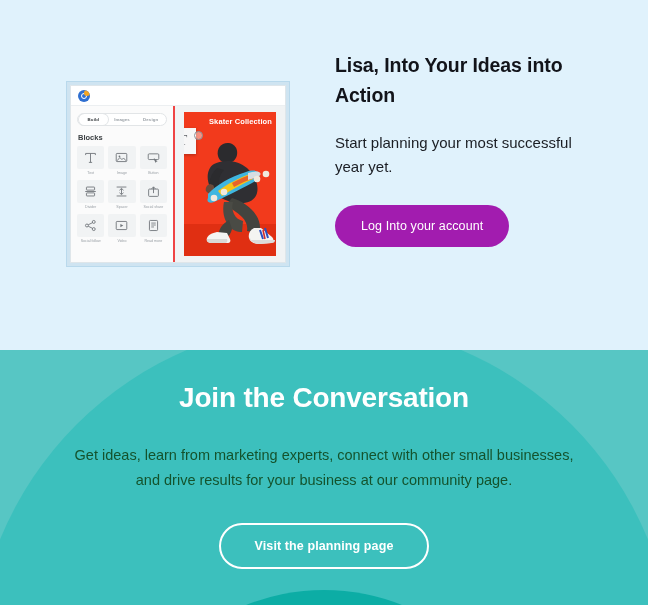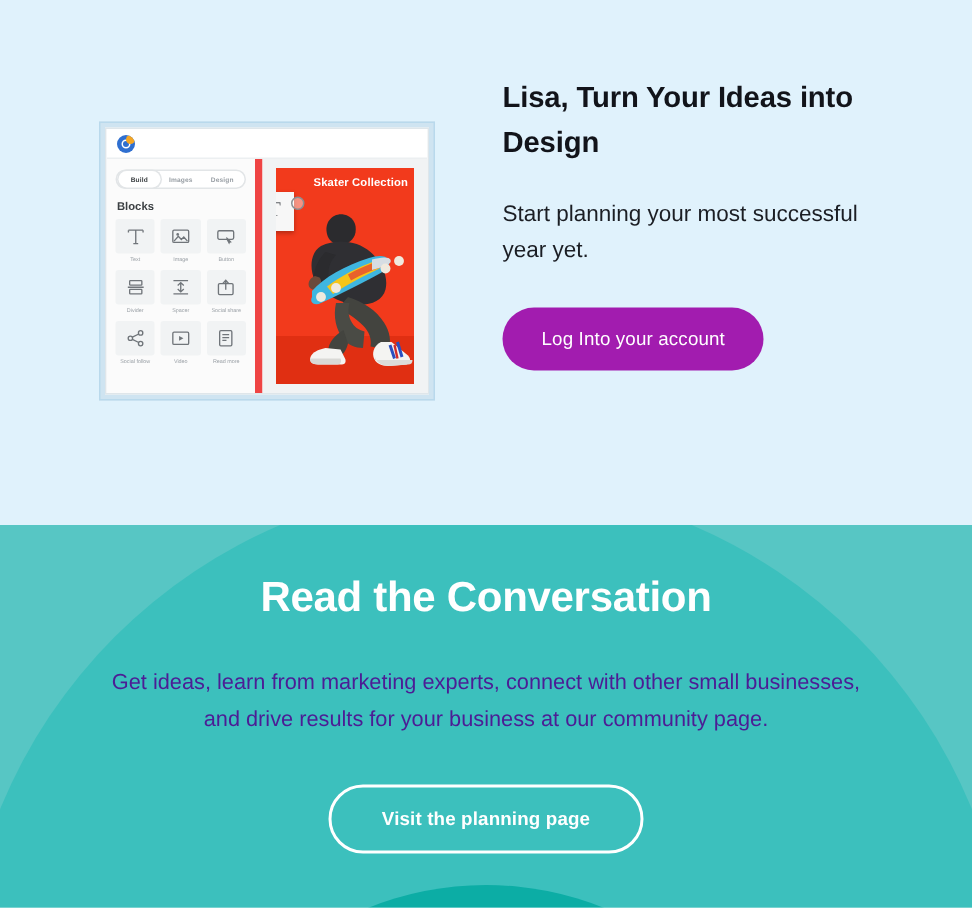--- a/index.html
+++ b/index.html
@@ -87,21 +87,21 @@
     border: 1.4px solid #ffffff;
     box-sizing: border-box;
   }
 
   .shot-left {
     position: absolute;
     left: 0; top: 20px;
     width: 104px;
     bottom: 0;
     background: #fbfbfb;
-    border-right: 5px solid #ef4444;
+    border-right: 2px solid #ef4444;
     box-sizing: border-box;
   }
   .shot-tabs {
     margin: 7px 6px 0 6px;
     height: 13px;
     border: 1px solid #e2e5e7;
     border-radius: 8px;
     background: #fff;
     display: flex;
     align-items: center;
@@ -301,21 +301,21 @@
     font-size: 28px;
     font-weight: bold;
     color: #ffffff;
     letter-spacing: -0.2px;
   }
   .community-body {
     margin: 29px auto 0 auto;
     width: 520px;
     font-size: 14.5px;
     line-height: 25px;
-    color: #4c1d95;
+    color: #14532d;
   }
   .community-btn {
     display: inline-block;
     margin-top: 30px;
     border: 2px solid #ffffff;
     border-radius: 30px;
     background: transparent;
     color: #ffffff;
     font-size: 12.5px;
     font-weight: bold;
@@ -494,30 +494,30 @@
               <span class="t">T</span>
             </div>
             <div class="drag-cursor"></div>
           </div>
         </div>
 
       </div>
     </div>
 
     <div class="hero-text">
-      <h1 class="hero-title">Lisa, Turn Your Ideas into Design</h1>
+      <h1 class="hero-title">Lisa, Into Your Ideas into Action</h1>
       <p class="hero-sub">Start planning your most successful year yet.</p>
       <button class="hero-btn">Log Into your account</button>
     </div>
   </section>
 
   <section class="community">
     <div class="ring ring-2"></div>
     <div class="ring ring-3"></div>
 
     <div class="community-inner">
-      <h2 class="community-title">Read the Conversation</h2>
+      <h2 class="community-title">Join the Conversation</h2>
       <p class="community-body">Get ideas, learn from marketing experts, connect with other small businesses, and drive results for your business at our community page.</p>
       <button class="community-btn">Visit the planning page</button>
     </div>
   </section>
 
 </div>
 
 </body></html>

